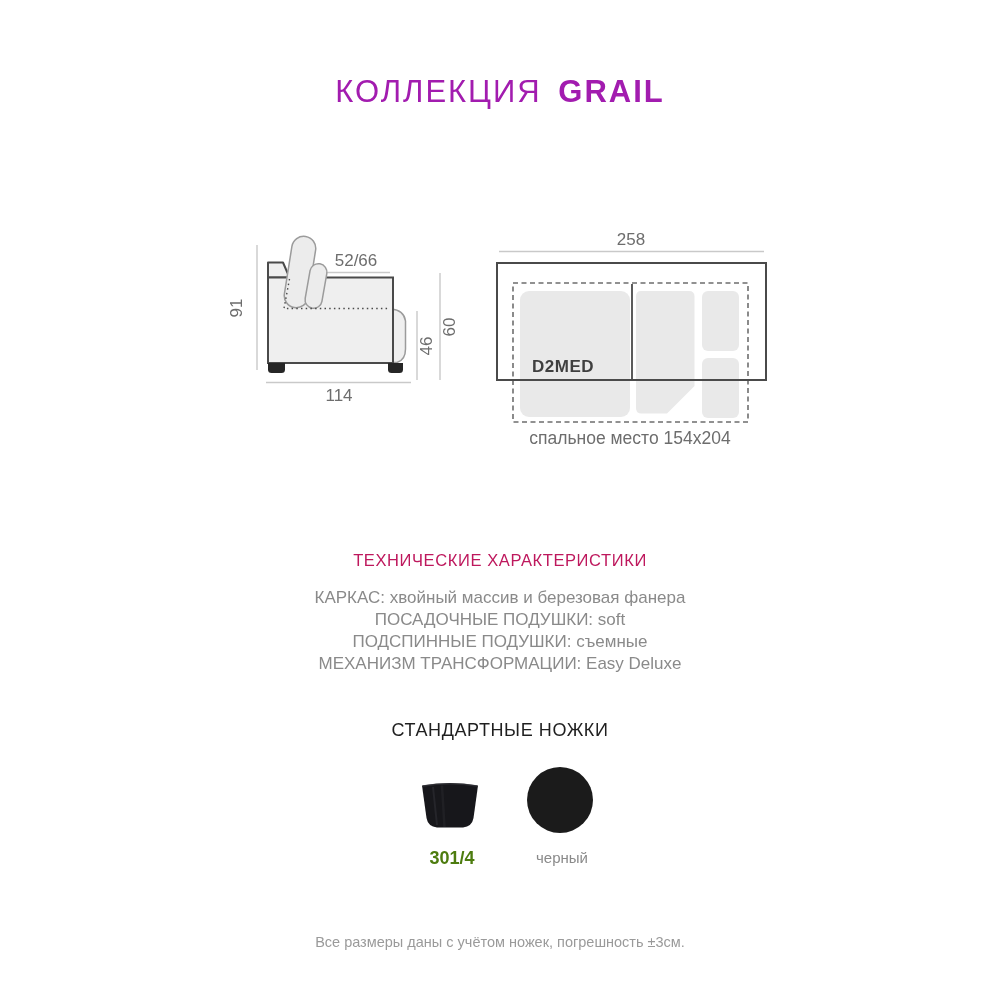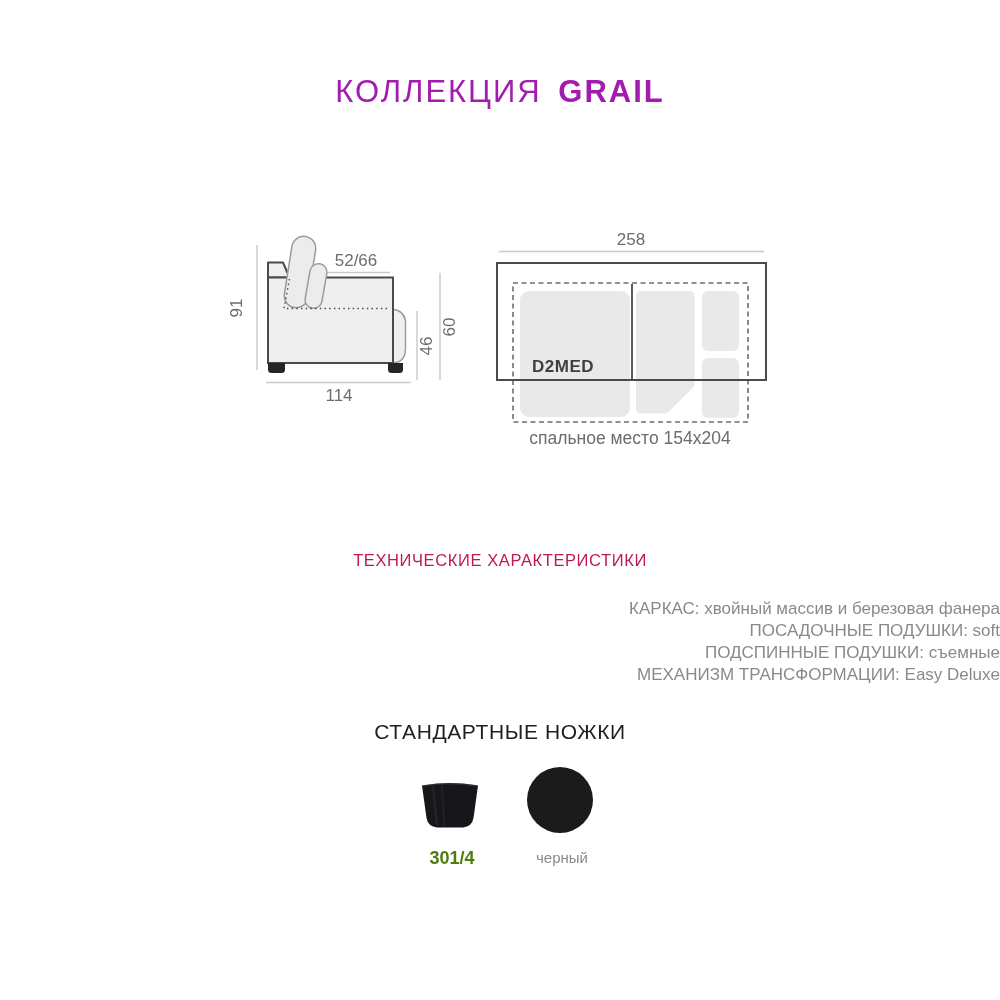--- a/index.html
+++ b/index.html
@@ -48,33 +48,33 @@
     top: 551px; left: 0;
     width: 1000px;
     text-align: center;
   }
   .specs-title {
     font-size: 16.5px;
     font-weight: 500;
     letter-spacing: 0.6px;
     color: #be185d;
   }
-  .specs-lines { margin-top: 28px; text-align: right; }
+  .specs-lines { margin-top: 17px; }
   .specs-line {
     font-size: 17px;
     line-height: 22px;
     color: #8a8a8a;
   }
 
   .legs-title {
     position: absolute;
     top: 720px; left: 0;
     width: 1000px;
     text-align: center;
-    font-size: 21px;
+    font-size: 18px;
     font-weight: 500;
     letter-spacing: 0.6px;
     color: #1f1f1f;
   }
   .leg-figure { position: absolute; top: 780px; left: 420px; width: 60px; height: 48px; }
   .leg-label {
     position: absolute;
     top: 848px; left: 402px;
     width: 100px;
     text-align: center;
@@ -185,14 +185,15 @@
     <path d="M2,5.5 Q30,0.5 58,5.5 L53.5,38 Q52,46.5 43,47.5 L17,47.5 Q8,46.5 6.5,38 Z" fill="#17171b"></path>
     <path d="M13,7 L17,45" stroke="#2d2d33" stroke-width="2" opacity="0.65" fill="none"></path>
     <path d="M22,5.5 L24.5,47" stroke="#26262c" stroke-width="2.5" opacity="0.6" fill="none"></path>
     <path d="M3,6 Q30,1.5 57,6" stroke="#34343a" stroke-width="1.6" opacity="0.7" fill="none"></path>
   </svg>
   <div class="leg-label">301/4</div>
 
   <div class="swatch-circle"></div>
   <div class="swatch-label">черный</div>
 
+  <div class="footer-note">Все размеры даны с учётом ножек, погрешность ±3см.</div>
 
 </div>
 
 </body></html>

